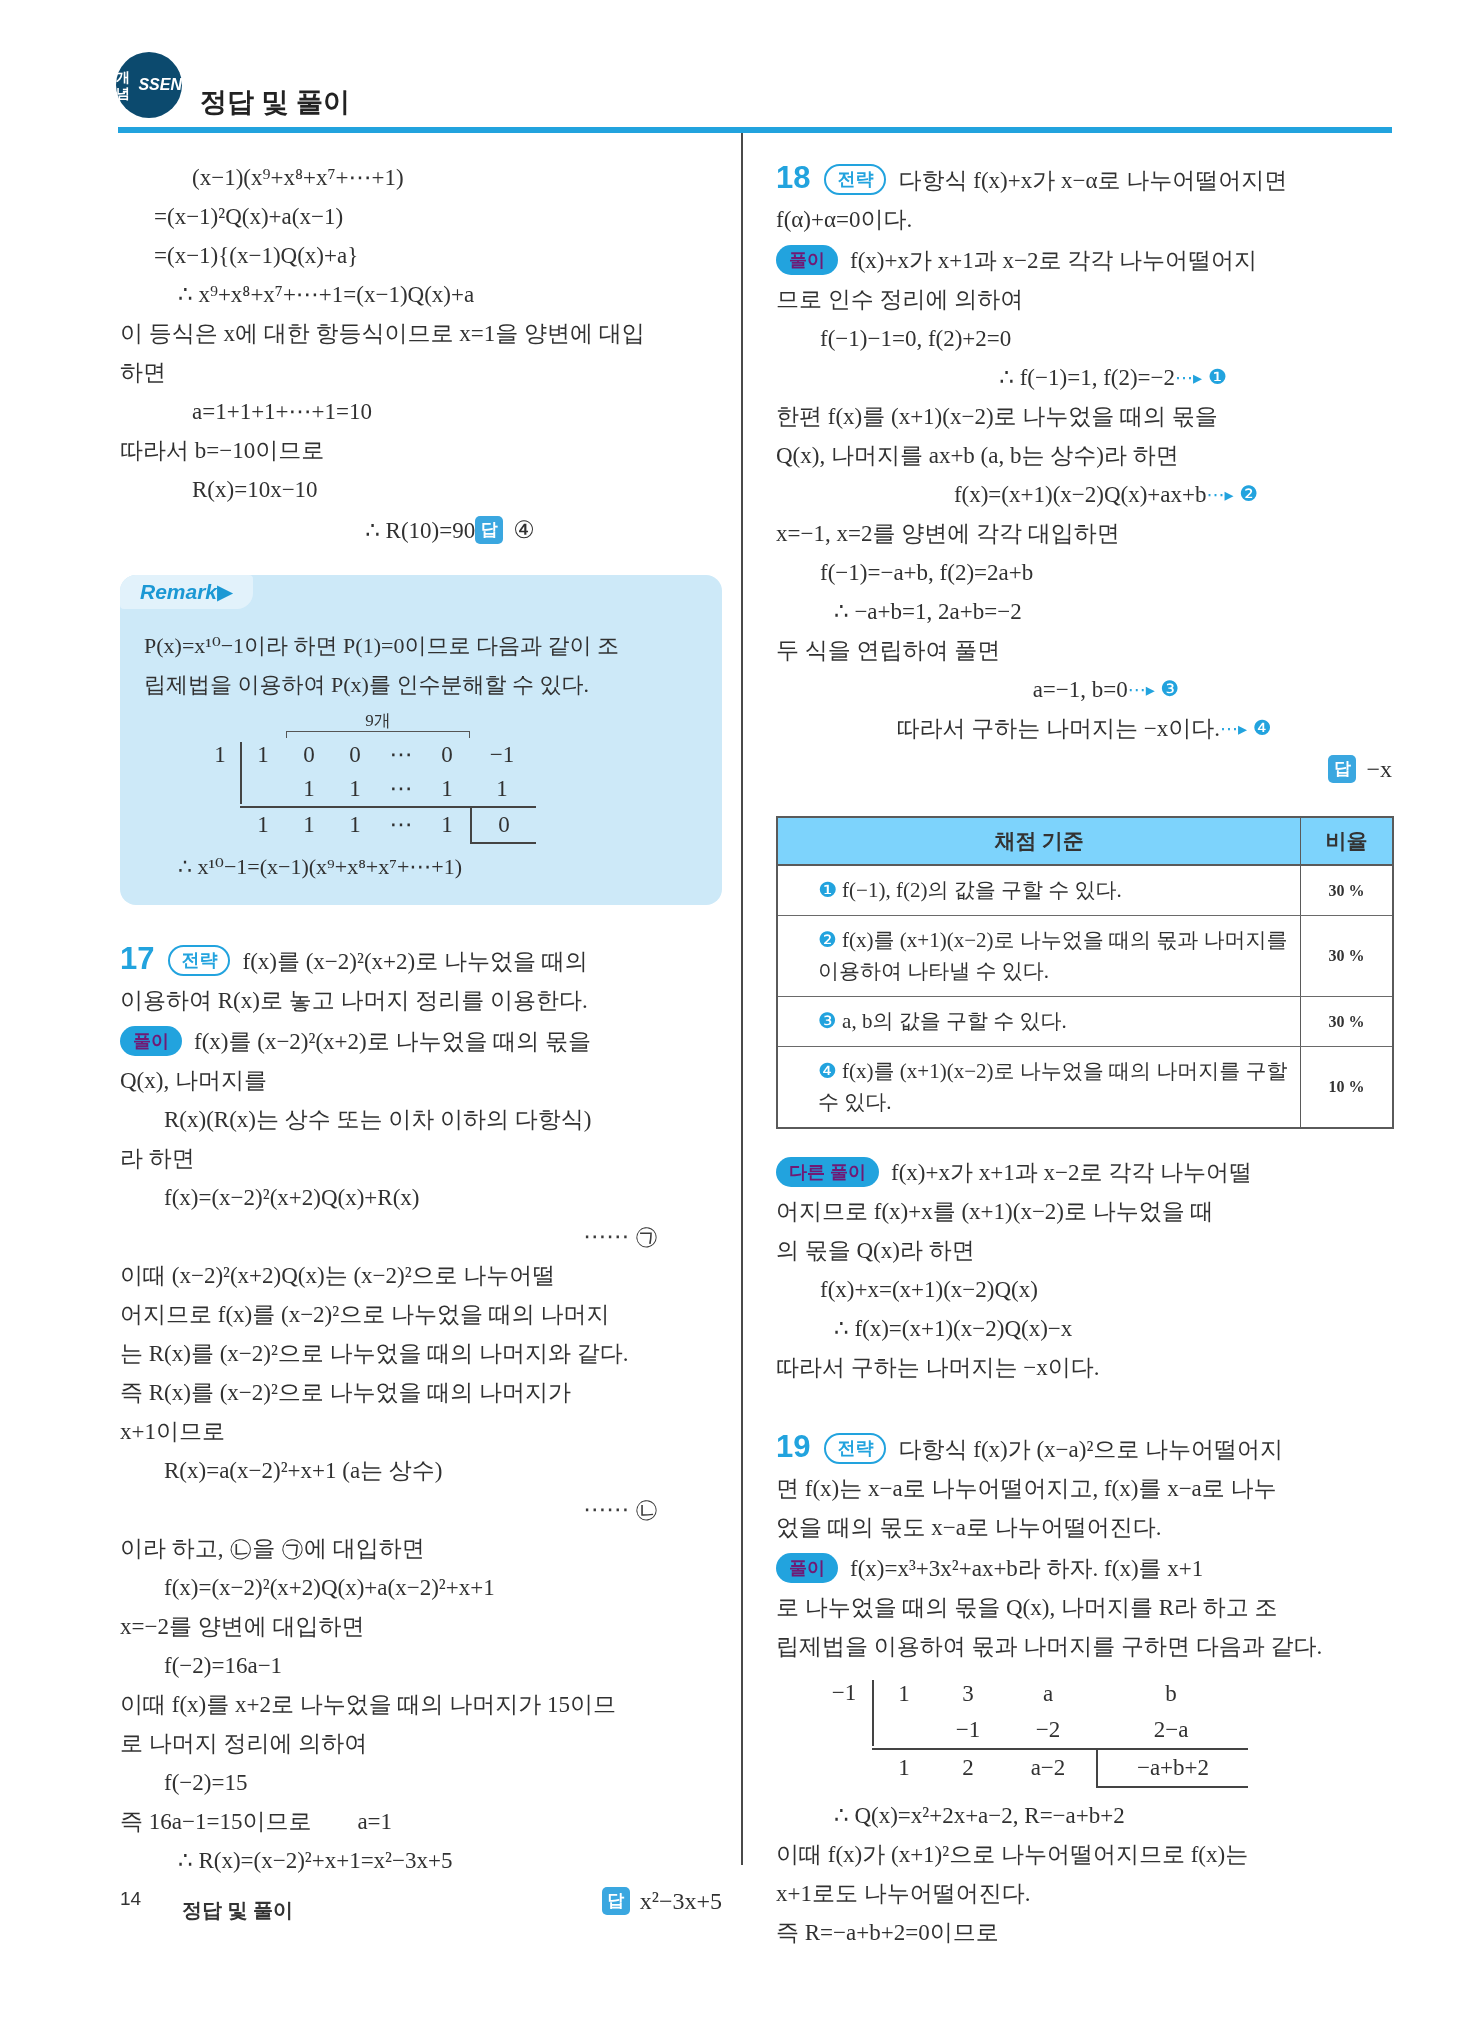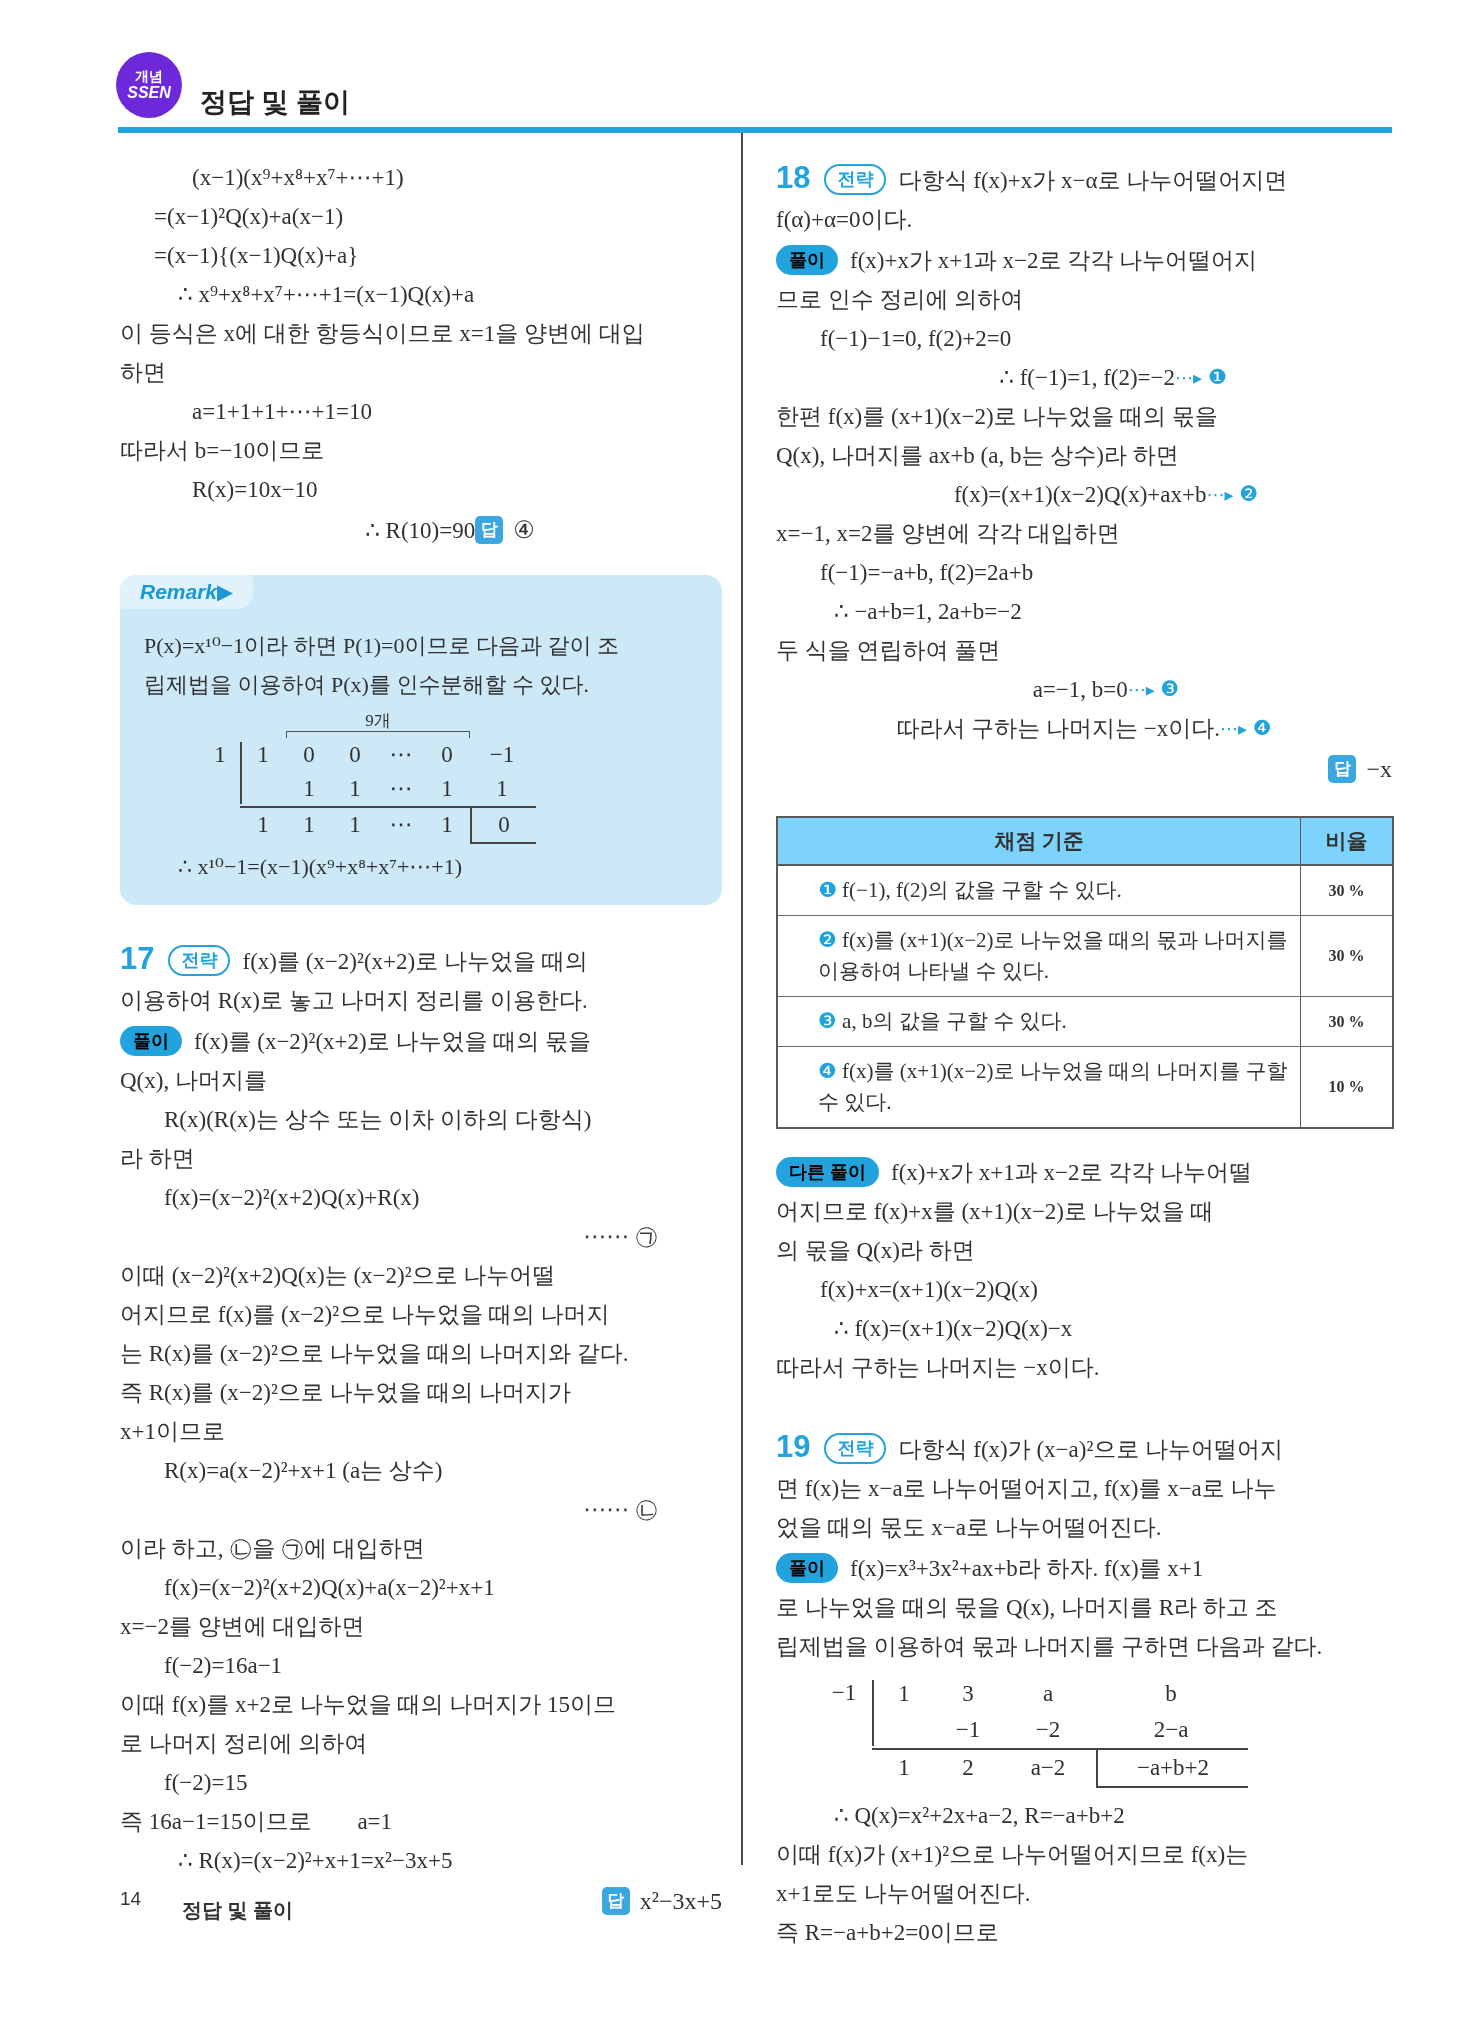--- a/index.html
+++ b/index.html
@@ -3,21 +3,21 @@
 <meta charset="utf-8">
 <style>
   html,body{margin:0;padding:0;}
   body{
     width:1479px;height:2023px;position:relative;background:#ffffff;
     font-family:"Liberation Serif","DejaVu Serif",serif;color:#313131;
     overflow:hidden;
   }
   
   .logo{position:absolute;left:116px;top:52px;width:66px;height:66px;border-radius:50%;
-    background:#6d28d9;display:flex;flex-direction:column;align-items:center;justify-content:center;}
+    background:#0c4a6e;display:flex;flex-direction:row;align-items:center;justify-content:center;}
   .logo .l1{color:#fff;font-size:14px;line-height:16px;font-weight:bold;font-family:"Liberation Sans",sans-serif;}
   .logo .l2{color:#fff;font-size:16px;line-height:18px;font-weight:bold;font-style:italic;font-family:"Liberation Sans",sans-serif;}
   .header-title{position:absolute;left:200px;top:84px;font-weight:bold;font-size:27px;color:#222;
     font-family:"Liberation Sans","DejaVu Sans",sans-serif;}
   .top-rule{position:absolute;left:118px;top:127px;width:1274px;height:6px;background:#22a3de;}
   .col-divider{position:absolute;left:741px;top:133px;width:2px;height:1732px;background:#4a4a4a;}
   
   #leftcol{position:absolute;left:120px;top:158px;width:602px;}
   #rightcol{position:absolute;left:776px;top:158px;width:616px;}
   .ln{font-size:23px;line-height:39px;min-height:39px;}
@@ -25,21 +25,21 @@
   .pl44{padding-left:44px;}
   .pl58{padding-left:58px;}
   .pl72{padding-left:72px;}
   .rowflex{display:flex;justify-content:center;align-items:center;}
   .refline{text-align:right;padding-right:64px;color:#3a3a3a;}
   
   .pnum{color:#22a3de;font-weight:bold;font-size:31px;font-family:"Liberation Sans","DejaVu Sans",sans-serif;margin-right:14px;}
   .strat{display:inline-block;border:2px solid #22a3de;color:#22a3de;border-radius:17px;
     padding:0 11px;font-size:18px;font-weight:bold;line-height:27px;vertical-align:3px;
     font-family:"Liberation Sans","DejaVu Sans",sans-serif;margin-right:12px;}
-  .solve{display:inline-block;background:#22a3de;color:#000000;border-radius:16px;
+  .solve{display:inline-block;background:#22a3de;color:#701a75;border-radius:16px;
     padding:0 13px;font-size:18px;font-weight:bold;line-height:30px;vertical-align:2px;
     font-family:"Liberation Sans","DejaVu Sans",sans-serif;margin-right:12px;}
   .dap{display:inline-flex;align-items:center;justify-content:center;background:#3aa7e0;color:#fff;
     width:28px;height:28px;border-radius:5px;font-size:17px;font-weight:bold;
     font-family:"Liberation Sans","DejaVu Sans",sans-serif;margin-right:10px;flex:none;}
   .ansrow{display:flex;justify-content:flex-end;align-items:center;font-size:24px;line-height:42px;}
   .marker{color:#22a3de;font-family:"DejaVu Sans",sans-serif;font-size:18px;white-space:nowrap;}
   .marker .circ{font-size:21px;}
   .circ{color:#22a3de;font-family:"DejaVu Sans",sans-serif;}
   

